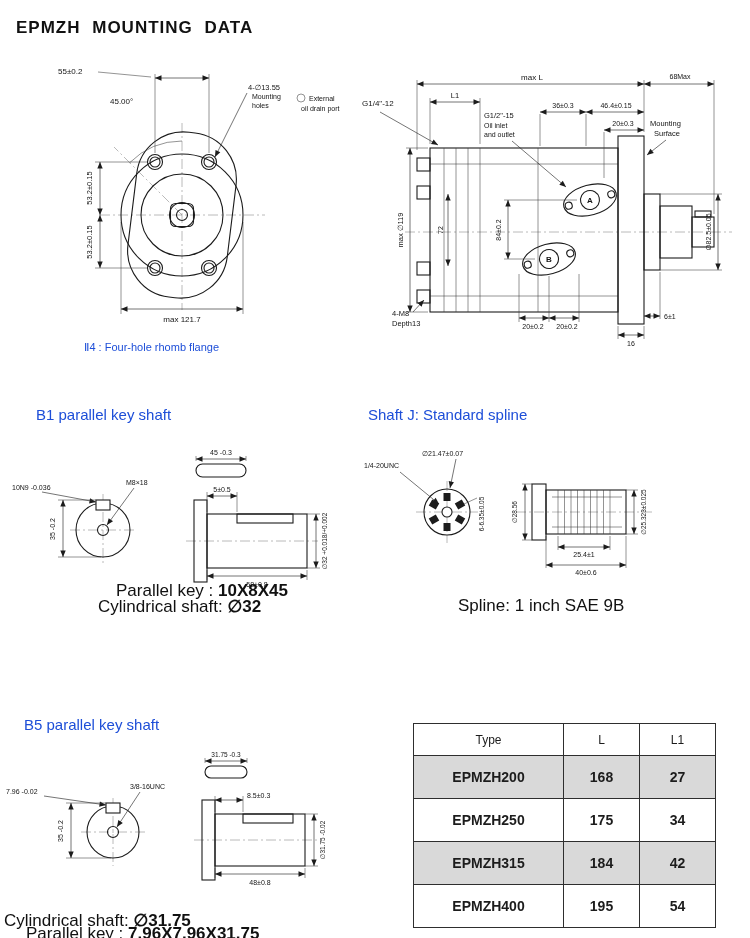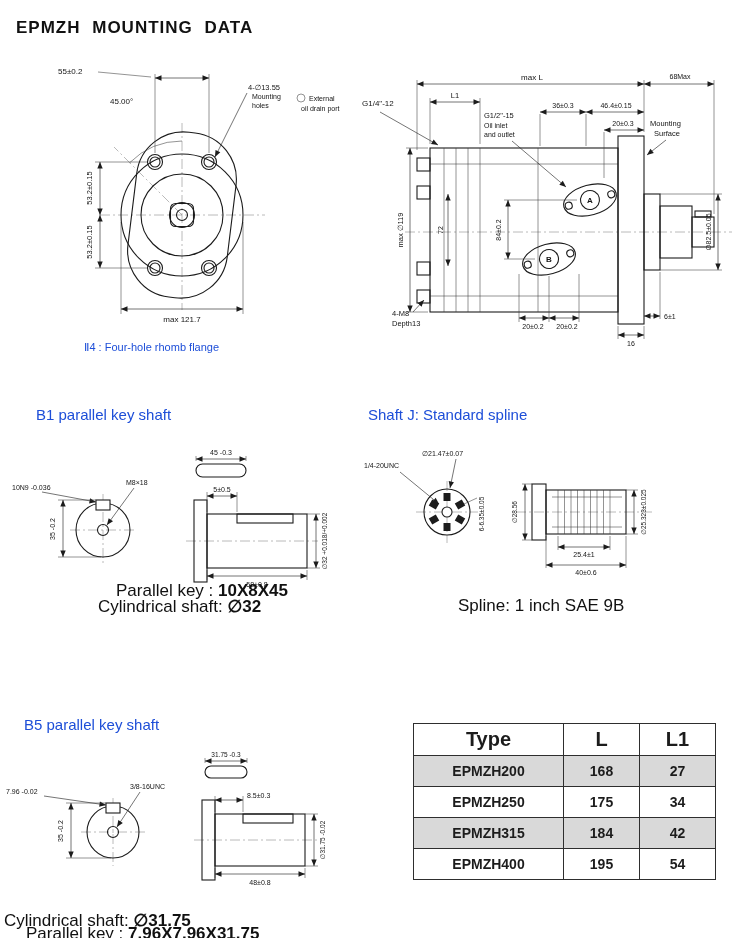--- a/index.html
+++ b/index.html
@@ -16,23 +16,23 @@
   .ln{fill:none;stroke:#1c1c1c;stroke-width:1.1}
   .lnf{fill:#ffffff;stroke:#1c1c1c;stroke-width:1.1}
   .thin{fill:none;stroke:#3a3a3a;stroke-width:0.55}
   .dim{fill:none;stroke:#2a2a2a;stroke-width:0.65}
   .cl{fill:none;stroke:#808080;stroke-width:0.55;stroke-dasharray:10 3 2 3}
   .tooth{stroke:#1c1c1c;stroke-width:7}
   .t65{font-size:6.5px}.t7{font-size:7px}.t75{font-size:7.5px}.t8{font-size:8px}
   .tb{font-weight:bold}
   table.spec{position:absolute;left:413px;top:723px;border-collapse:collapse;background:#fff}
   .spec th,.spec td{border:1.5px solid #2e2e2e;text-align:center;color:#1c1c1c;padding:0 4px}
-  .spec th{width:76px;height:32px;font-size:20px;font-weight:bold}
+  .spec th{width:76px;height:32px;font-size:12px;font-weight:normal}
   .spec th:first-child{width:150px}
-  .spec td{height:31px;font-size:14px;font-weight:bold}
+  .spec td{height:43px;font-size:14px;font-weight:bold}
   .spec tbody tr:nth-child(odd) td{background:#d9d9d9}
 </style>
 </head>
 <body>
 
 <div class="abs title" style="left:16px;top:18px">EPMZH MOUNTING DATA</div>
 
 <svg style="left:0;top:38px" width="750" height="332" viewBox="0 0 750 332">
   <defs>
     <marker id="arr" viewBox="0 0 10 10" refX="9.3" refY="5" markerWidth="7.5" markerHeight="7.5" orient="auto-start-reverse" markerUnits="userSpaceOnUse">

